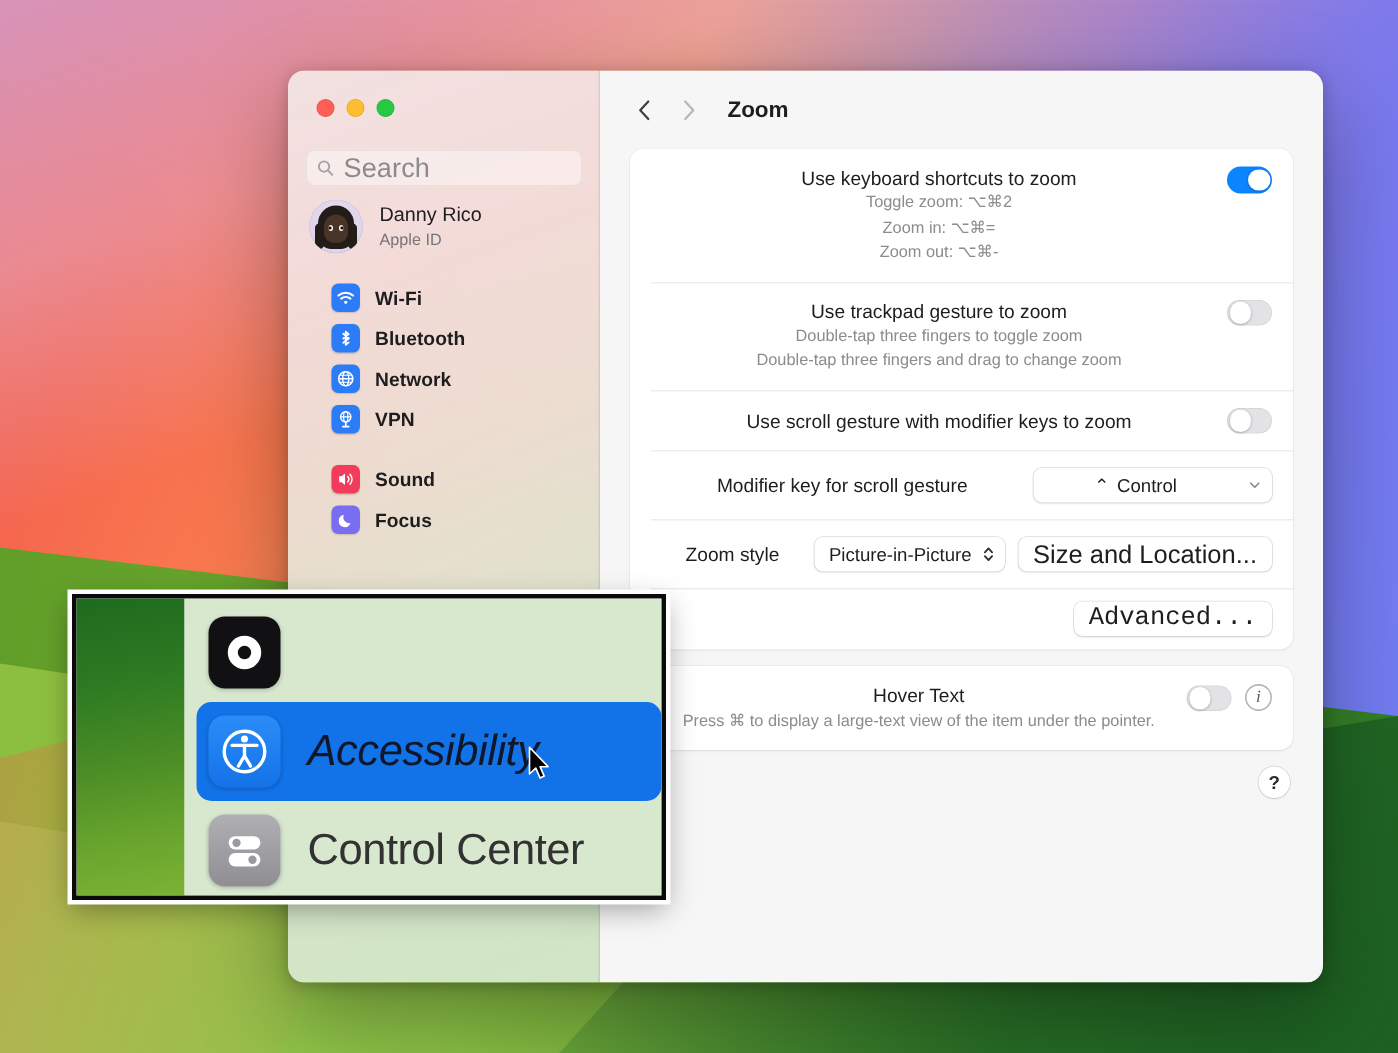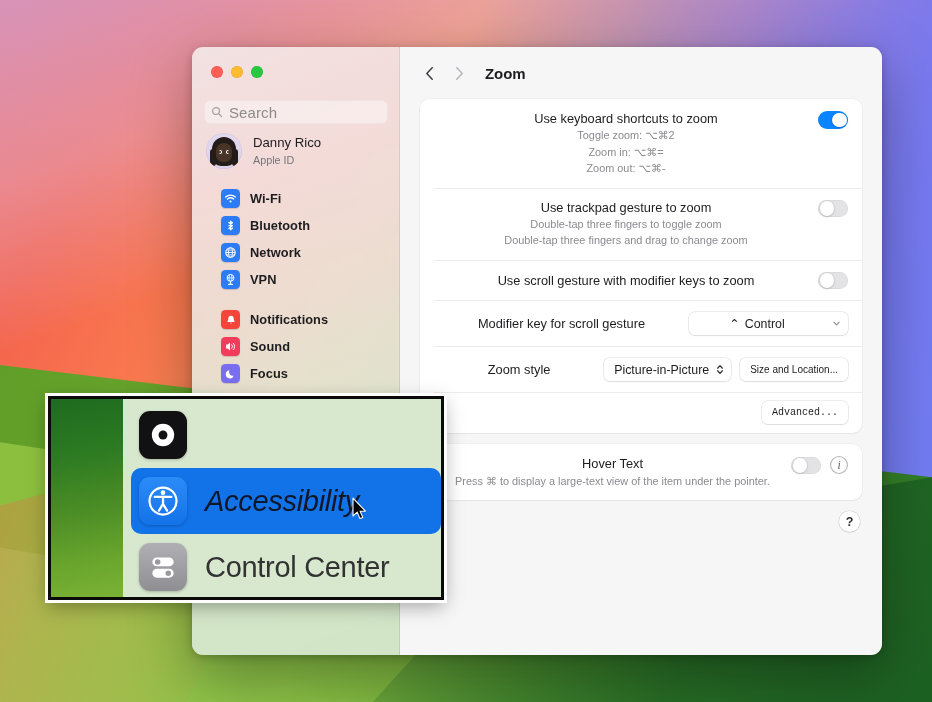--- a/index.html
+++ b/index.html
@@ -79,21 +79,21 @@
   .tl-y { background:#febc2e; box-shadow:inset 0 0 0 .5px rgba(0,0,0,.12); }
   .tl-g { background:#28c840; box-shadow:inset 0 0 0 .5px rgba(0,0,0,.12); }
 
   .search-wrap {
     position:absolute; top:53px; left:12px; width:184px; height:24px;
     background:rgba(255,255,255,.42); border-radius:6px;
     display:flex; align-items:center; padding:0 7px; gap:6px;
     box-shadow:inset 0 0 0 .5px rgba(0,0,0,.07);
   }
   .search-ico { width:12px; height:12px; flex:0 0 12px; opacity:.5; }
-  .search-ph { font-size:15px; color:#8d8a8a; letter-spacing:.1px; }
+  .search-ph { font-size:18px; color:#8d8a8a; letter-spacing:.1px; }
 
   .profile { position:absolute; top:86px; left:14px; display:flex; align-items:center; gap:11px; }
   .avatar {
     width:36px; height:36px; border-radius:50%;
     background:radial-gradient(circle at 50% 38%, #e7dff0 0%, #ded3ec 70%, #d3c8e6 100%);
     position:relative; overflow:hidden; flex:0 0 36px;
     box-shadow:inset 0 0 0 .5px rgba(0,0,0,.07);
   }
   .av-hair { position:absolute; left:6px; top:4px; width:24px; height:29px;
     background:#241c18; border-radius:12px 12px 9px 9px; }
@@ -169,21 +169,21 @@
     padding:0 7px 0 10px; gap:7px; font-size:12.4px; color:#1d1d1f; white-space:nowrap;
     box-shadow:0 0 0 .5px rgba(0,0,0,.14), 0 1px 1.5px rgba(0,0,0,.07);
   }
   .popup.wide { width:159px; justify-content:space-between; padding-left:0; }
   .pop-lbl { display:flex; align-items:center; gap:5px; }
   .chev-dn { width:9px; height:9px; opacity:.62; }
   .chev-updn { width:8px; height:13px; }
 
   .pushbtn {
     height:23px; border-radius:5.5px; background:#fff; display:flex; align-items:center;
-    padding:0 10px; font-size:10px; color:#1d1d1f; white-space:nowrap;
+    padding:0 10px; font-size:17px; color:#1d1d1f; white-space:nowrap;
     box-shadow:0 0 0 .5px rgba(0,0,0,.14), 0 1px 1.5px rgba(0,0,0,.07);
   }
 
   .btnrow { display:flex; justify-content:flex-end; padding:9px 14px; position:relative;font-family:Liberation Mono, monospace; }
   .btnrow:before { content:""; position:absolute; top:0; left:14px; right:0; height:1px; background:rgba(0,0,0,.075); }
 
   .plainbtn-row { display:flex; justify-content:flex-end; padding:11px 2px 0 0; }
   .helpbtn {
     width:21px; height:21px; border-radius:50%; background:#fff;
     box-shadow:0 0 0 .5px rgba(0,0,0,.14), 0 1px 1.5px rgba(0,0,0,.07);
@@ -304,29 +304,20 @@
             </svg>
           </span>
           <span class="s-label">VPN</span>
         </div>
       </div>
 
       <div class="s-gap"></div>
 
       <div class="s-group">
         <div class="s-item">
-          <span class="s-ico" style="background:#f5443a">
-            <svg width="12" height="12" viewBox="0 0 16 16">
-              <path d="M8 2.2c-2.3 0-3.6 1.6-3.6 3.6 0 2.6-.7 3.4-1.3 4.1-.2.3 0 .7.4.7h9c.4 0 .6-.4.4-.7-.6-.7-1.3-1.5-1.3-4.1 0-2-1.3-3.6-3.6-3.6z" fill="#fff"></path>
-              <path d="M6.6 11.6a1.5 1.5 0 0 0 2.8 0z" fill="#fff"></path>
-            </svg>
-          </span>
-          <span class="s-label">Notifications</span>
-        </div>
-        <div class="s-item">
           <span class="s-ico" style="background:#f33b5c">
             <svg width="13" height="13" viewBox="0 0 16 16">
               <path d="M7.4 3.2L4.6 5.6H2.6v4.8h2l2.8 2.4z" fill="#fff"></path>
               <path d="M9.6 5.8a3.2 3.2 0 0 1 0 4.4M11.5 4a5.6 5.6 0 0 1 0 8" fill="none" stroke="#fff" stroke-width="1.2" stroke-linecap="round"></path>
             </svg>
           </span>
           <span class="s-label">Sound</span>
         </div>
         <div class="s-item">
           <span class="s-ico" style="background:#7a6ef0">

